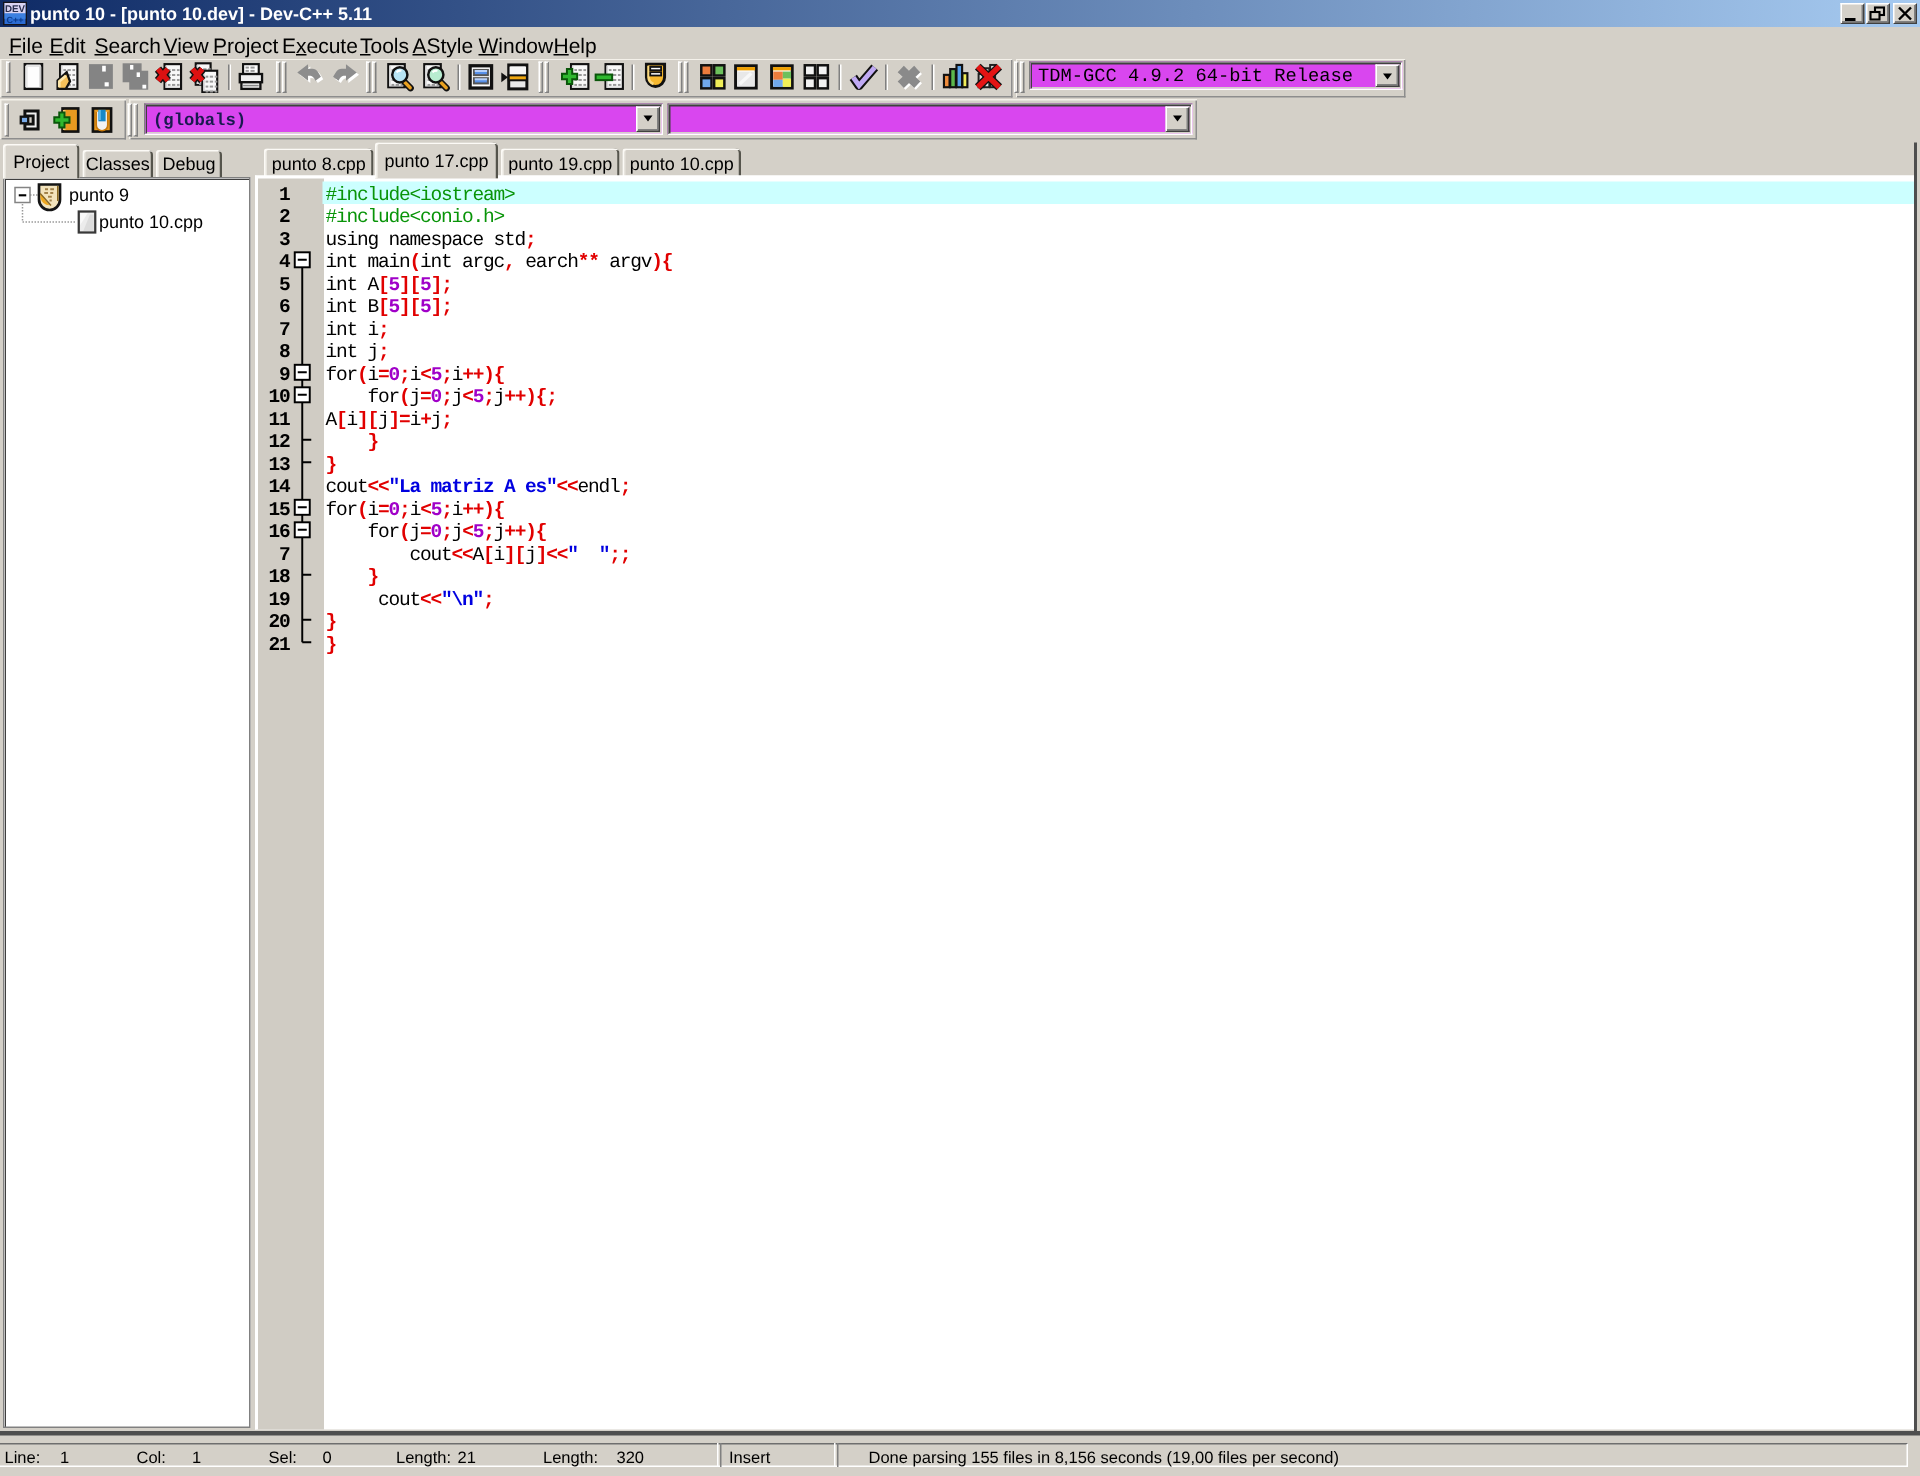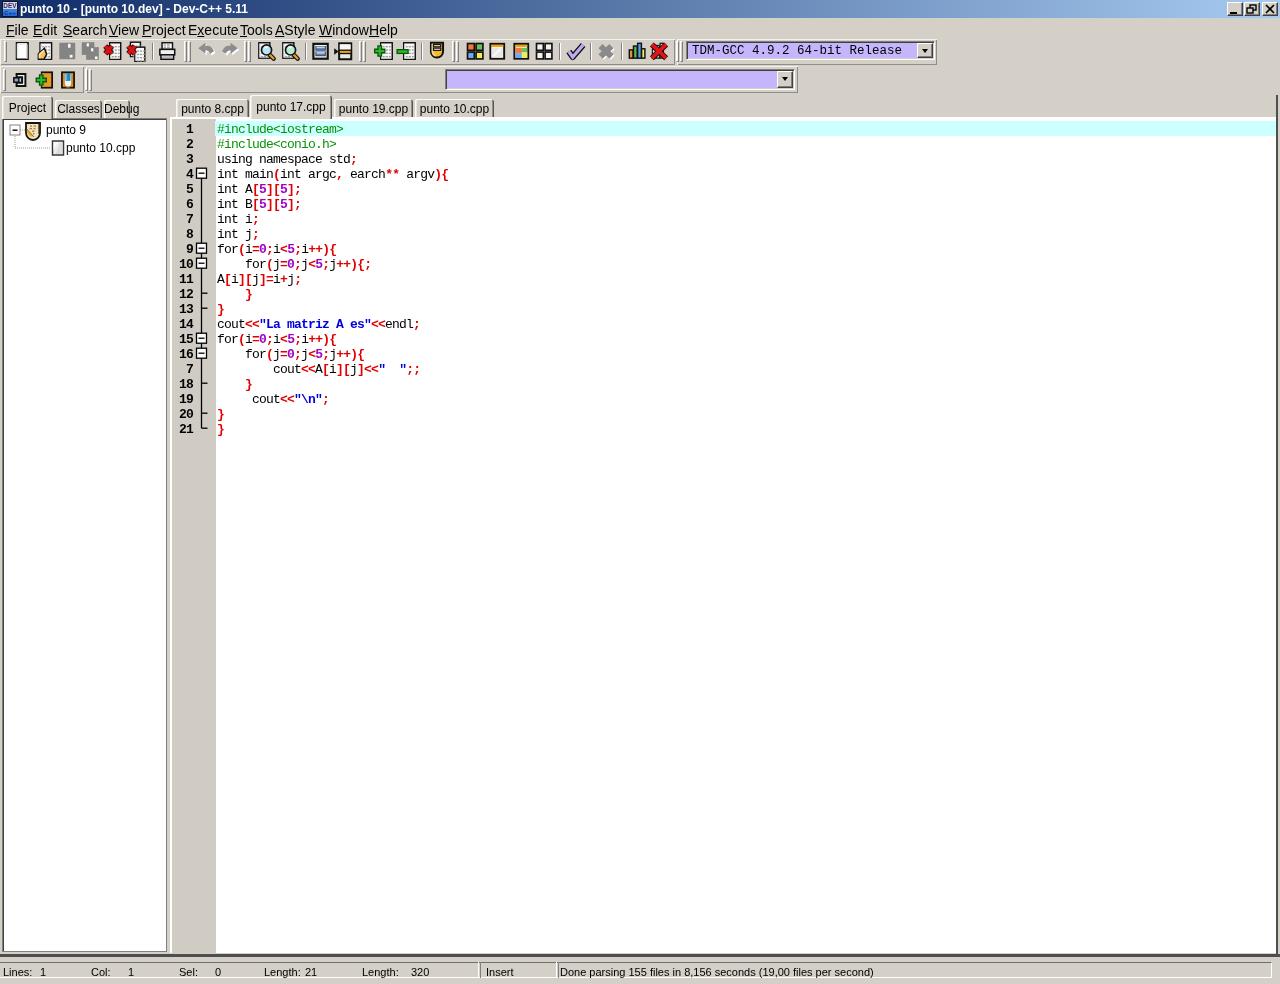--- a/index.html
+++ b/index.html
@@ -15,21 +15,21 @@
 .mi{position:absolute;top:4px;font-size:14px;color:#000}
 
 #tb1{left:0;top:39px;width:1280px;height:27px;background:#d4d0c8}
 #tb2{left:0;top:66px;width:1280px;height:28px;background:#d4d0c8}
 .grip{position:absolute;top:3px;width:3px;height:20px;border:1px solid;border-color:#fff #808080 #808080 #fff}
 .band{position:absolute;box-shadow:inset 0 1px 0 #f4f1ea,inset 1px 0 0 #f4f1ea,inset 0 -1px 0 #8d8d8d,inset -1px 0 0 #8d8d8d}
 .tsep{position:absolute;top:4px;width:2px;height:17px;border-left:1px solid #808080;border-right:1px solid #fff}
 .tbtn{position:absolute;top:2px;width:22px;height:22px}
 .tbtn svg{position:absolute;left:0;top:0}
 
-.combo{position:absolute;background:#c4b5fd;border:1px solid;border-color:#808080 #fff #fff #808080;box-shadow:inset 1px 1px 0 #404040,inset -1px -1px 0 #d4d0c8}
+.combo{position:absolute;background:#d946ef;border:1px solid;border-color:#808080 #fff #fff #808080;box-shadow:inset 1px 1px 0 #404040,inset -1px -1px 0 #d4d0c8}
 .combo .ctext{position:absolute;left:5px;top:3px;font-family:"Liberation Mono",monospace;font-size:12.5px;color:#000;white-space:pre}
 .cbtn{position:absolute;right:1px;top:1px;bottom:1px;width:16px;background:#d4d0c8;border:1px solid;border-color:#fff #404040 #404040 #fff;box-shadow:inset -1px -1px 0 #808080}
 .cbtn:after{content:"";position:absolute;left:4px;top:5px;border:3.5px solid transparent;border-top:4px solid #000}
 
 #tabrow{left:0;top:94px;width:1280px;height:24px;background:#d4d0c8}
 .tab{position:absolute;background:#d4d0c8;border-top-left-radius:2px;border-top-right-radius:3px;box-shadow:inset 1px 1px 0 #fcfaf6,inset 2px 0 0 #e8e5de,inset -1.5px 0 0 #55544c;font-size:12px;text-align:center;color:#000}
 
 #tree{left:2px;top:118px;width:165px;height:834px;background:#fff;border:1px solid #808080;box-shadow:inset 1px 1px 0 #404040}
 #editor{left:170px;top:117px;width:1106px;height:836px;background:#fff;border-top:1px solid #fff;border-left:1px solid #fff}
 #gutter{position:absolute;left:1px;top:1px;width:44px;height:834px;background:#d0ccc4}
@@ -488,28 +488,32 @@
     <div class="tbtn" style="left:57px;top:3px">
         <svg width="22" height="22" viewBox="0 0 20 20">
           <rect x="4.5" y="3" width="11" height="14" fill="#e89a20" stroke="#111" stroke-width="1.6"></rect>
           <path d="M6.5 5 v8 a3.5 3.5 0 0 0 7 0 v-8" fill="#f2f2f2" stroke="#c87808" stroke-width="1"></path>
           <rect x="7.8" y="3.8" width="4.4" height="7" fill="#1888c8"></rect>
           <path d="M8.6 4 v6" stroke="#60b8e8" stroke-width="1.4"></path>
         </svg>
       </div>
     <div class="grip" style="left:85px;top:3px;height:22px"></div>
     <div class="grip" style="left:89px;top:3px;height:22px"></div>
+    <div class="combo" style="left:96px;top:3px;width:346px;height:21px">
+        <span class="ctext" style="top:4px;font-size:11.5px;font-weight:bold;color:#1a1a50">(globals)</span>
+        <div class="cbtn"></div>
+      </div>
     <div class="combo" style="left:445px;top:3px;width:350px;height:21px">
         <div class="cbtn"></div>
       </div>
   </div>
   <div id="tabrow" class="abs">
     <div class="tab" style="left:2px;top:2px;width:51px;height:23px;padding-top:5px;background:#d7d3cb;z-index:3">Project</div>
     <div class="tab" style="left:55px;top:6px;width:47px;height:18px;padding-top:2px">Classes</div>
-    <div class="tab" style="left:104px;top:6px;width:26px;height:18px;padding-top:2px">Debug</div>
+    <div class="tab" style="left:104px;top:6px;width:44px;height:18px;padding-top:2px">Debug</div>
     <div class="tab" style="left:176px;top:5px;width:73px;height:19px;padding-top:3px">punto 8.cpp</div>
     <div class="tab" style="left:250px;top:1px;width:82px;height:24px;padding-top:5px;background:#d7d3cb;z-index:3">punto 17.cpp</div>
     <div class="tab" style="left:334px;top:5px;width:79px;height:19px;padding-top:3px">punto 19.cpp</div>
     <div class="tab" style="left:415px;top:5px;width:79px;height:19px;padding-top:3px">punto 10.cpp</div>
   </div>
   <div id="tree" class="abs">
     <svg class="abs" style="left:5px;top:2px" width="150" height="40" viewBox="0 0 150 40">
       <g stroke="#9a9a9a" stroke-width="1" stroke-dasharray="1,1">
         <line x1="7" y1="15" x2="7" y2="27"></line>
           <line x1="7" y1="27" x2="42" y2="27"></line>
@@ -610,28 +614,28 @@
       <div class="cl" style="top:258.9px">    <span class="r">}</span></div>
       <div class="cl" style="top:273.9px">     cout<span class="r">&lt;&lt;</span><span class="s">"\n"</span><span class="r">;</span></div>
       <div class="cl" style="top:288.9px"><span class="r">}</span></div>
       <div class="cl" style="top:303.9px"><span class="r">}</span></div>
     </div>
   </div>
   <div class="abs" style="left:1276px;top:95px;width:2px;height:861px;background:#4e4e4e"></div>
   <div class="abs" style="left:0px;top:954px;width:1280px;height:2.5px;background:#4e4e4e"></div>
   <div id="status" class="abs">
     <div class="abs" style="left:0;top:0;width:1272px;height:16px;border-top:1px solid #6e6e6e;border-bottom:1px solid #fff;border-right:1px solid #fff"></div>
-    <span class="st" style="left:3px">Lines:</span>
+    <span class="st" style="left:3px">Line:</span>
       <span class="st" style="left:40px">1</span>
     <span class="st" style="left:91px">Col:</span>
       <span class="st" style="left:128px">1</span>
     <span class="st" style="left:179px">Sel:</span>
       <span class="st" style="left:215px">0</span>
     <span class="st" style="left:264px">Length:</span>
       <span class="st" style="left:305px">21</span>
     <span class="st" style="left:362px">Length:</span>
       <span class="st" style="left:411px">320</span>
     <div class="sgroove" style="left:478px"></div>
     <span class="st" style="left:486px">Insert</span>
     <div class="sgroove" style="left:556px"></div>
-    <span class="st" style="left:560px">Done parsing 155 files in 8,156 seconds (19,00 files per second)</span>
+    <span class="st" style="left:579px">Done parsing 155 files in 8,156 seconds (19,00 files per second)</span>
   </div>
 </div>
 
 </body></html>

